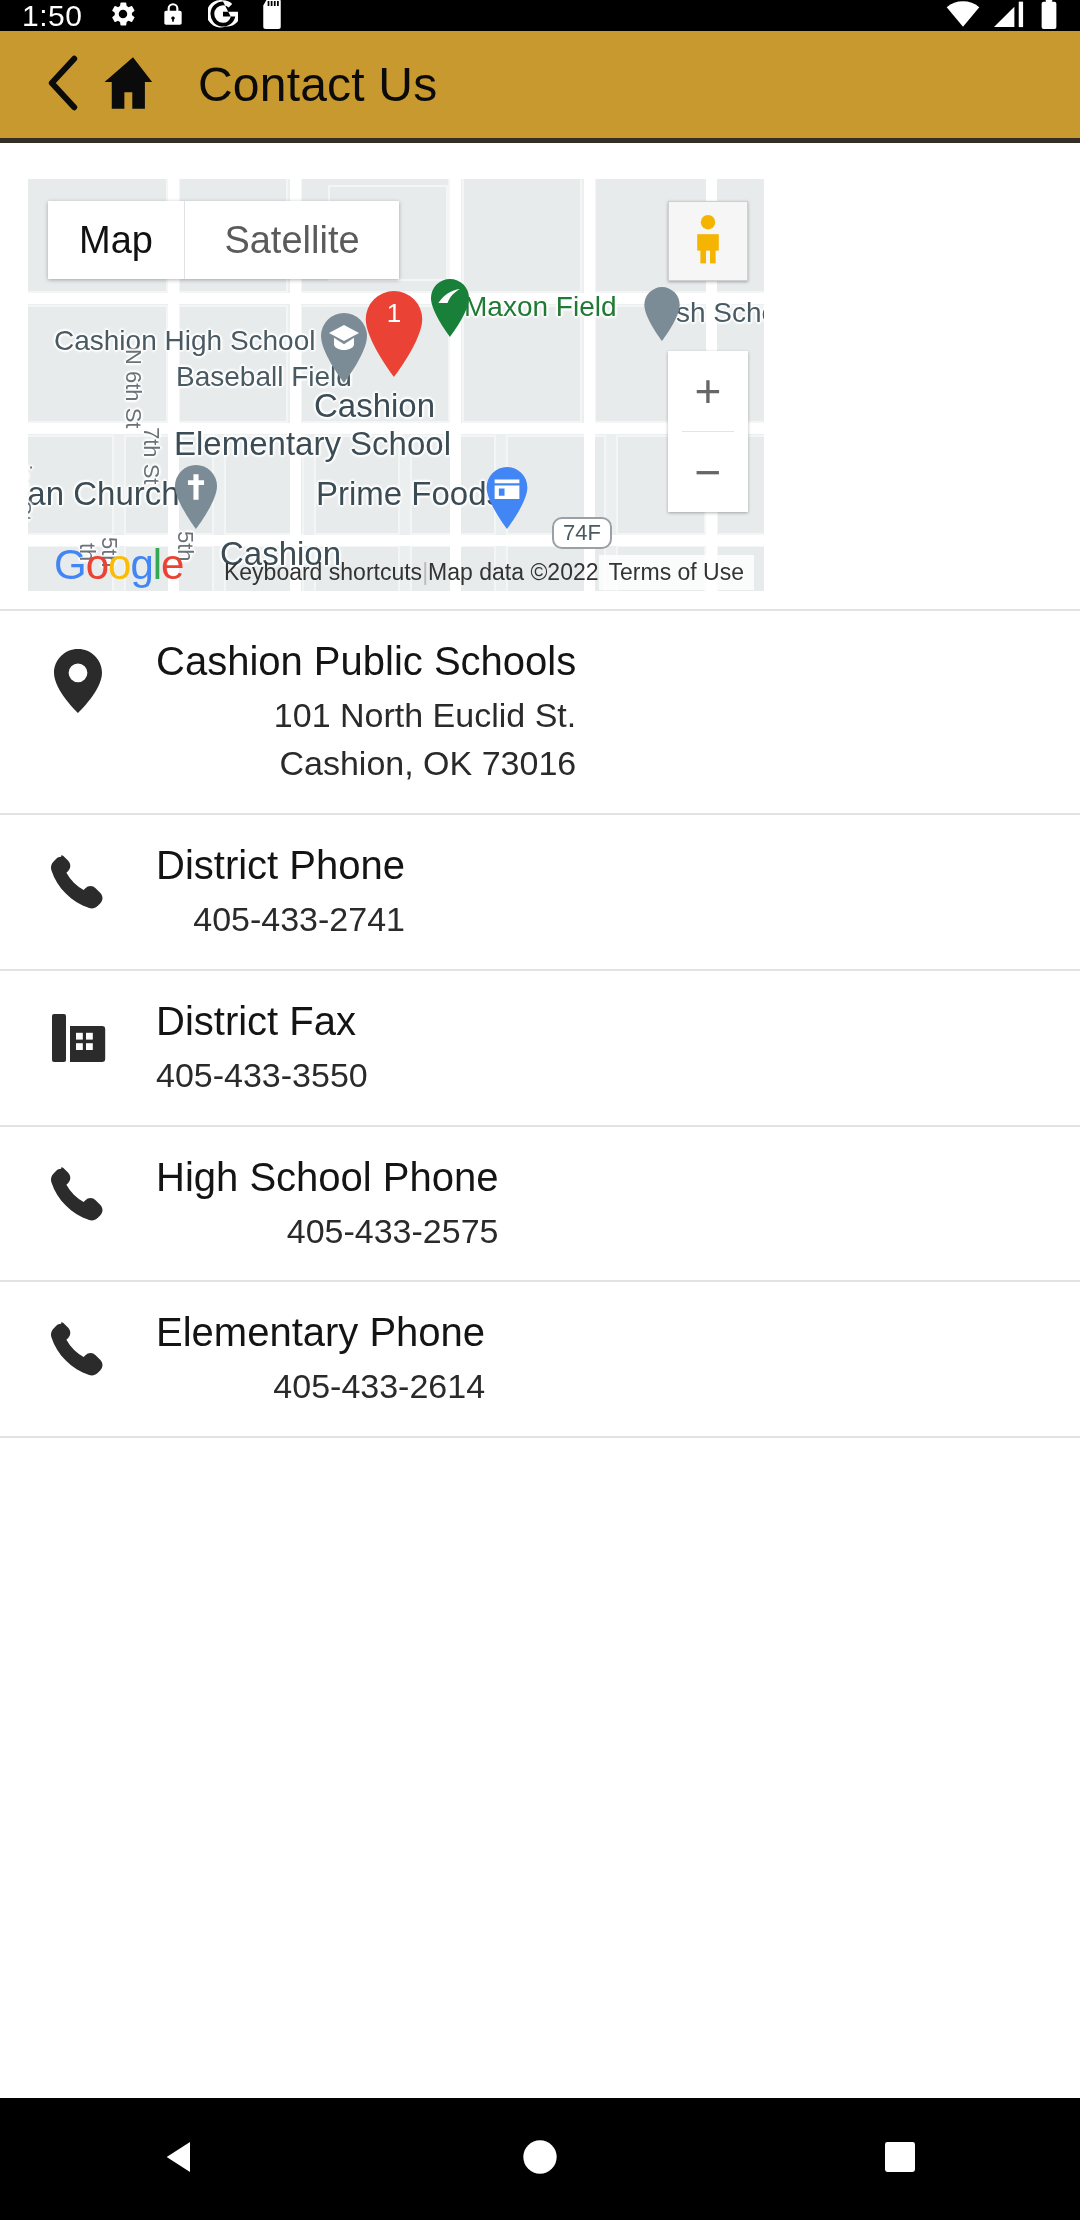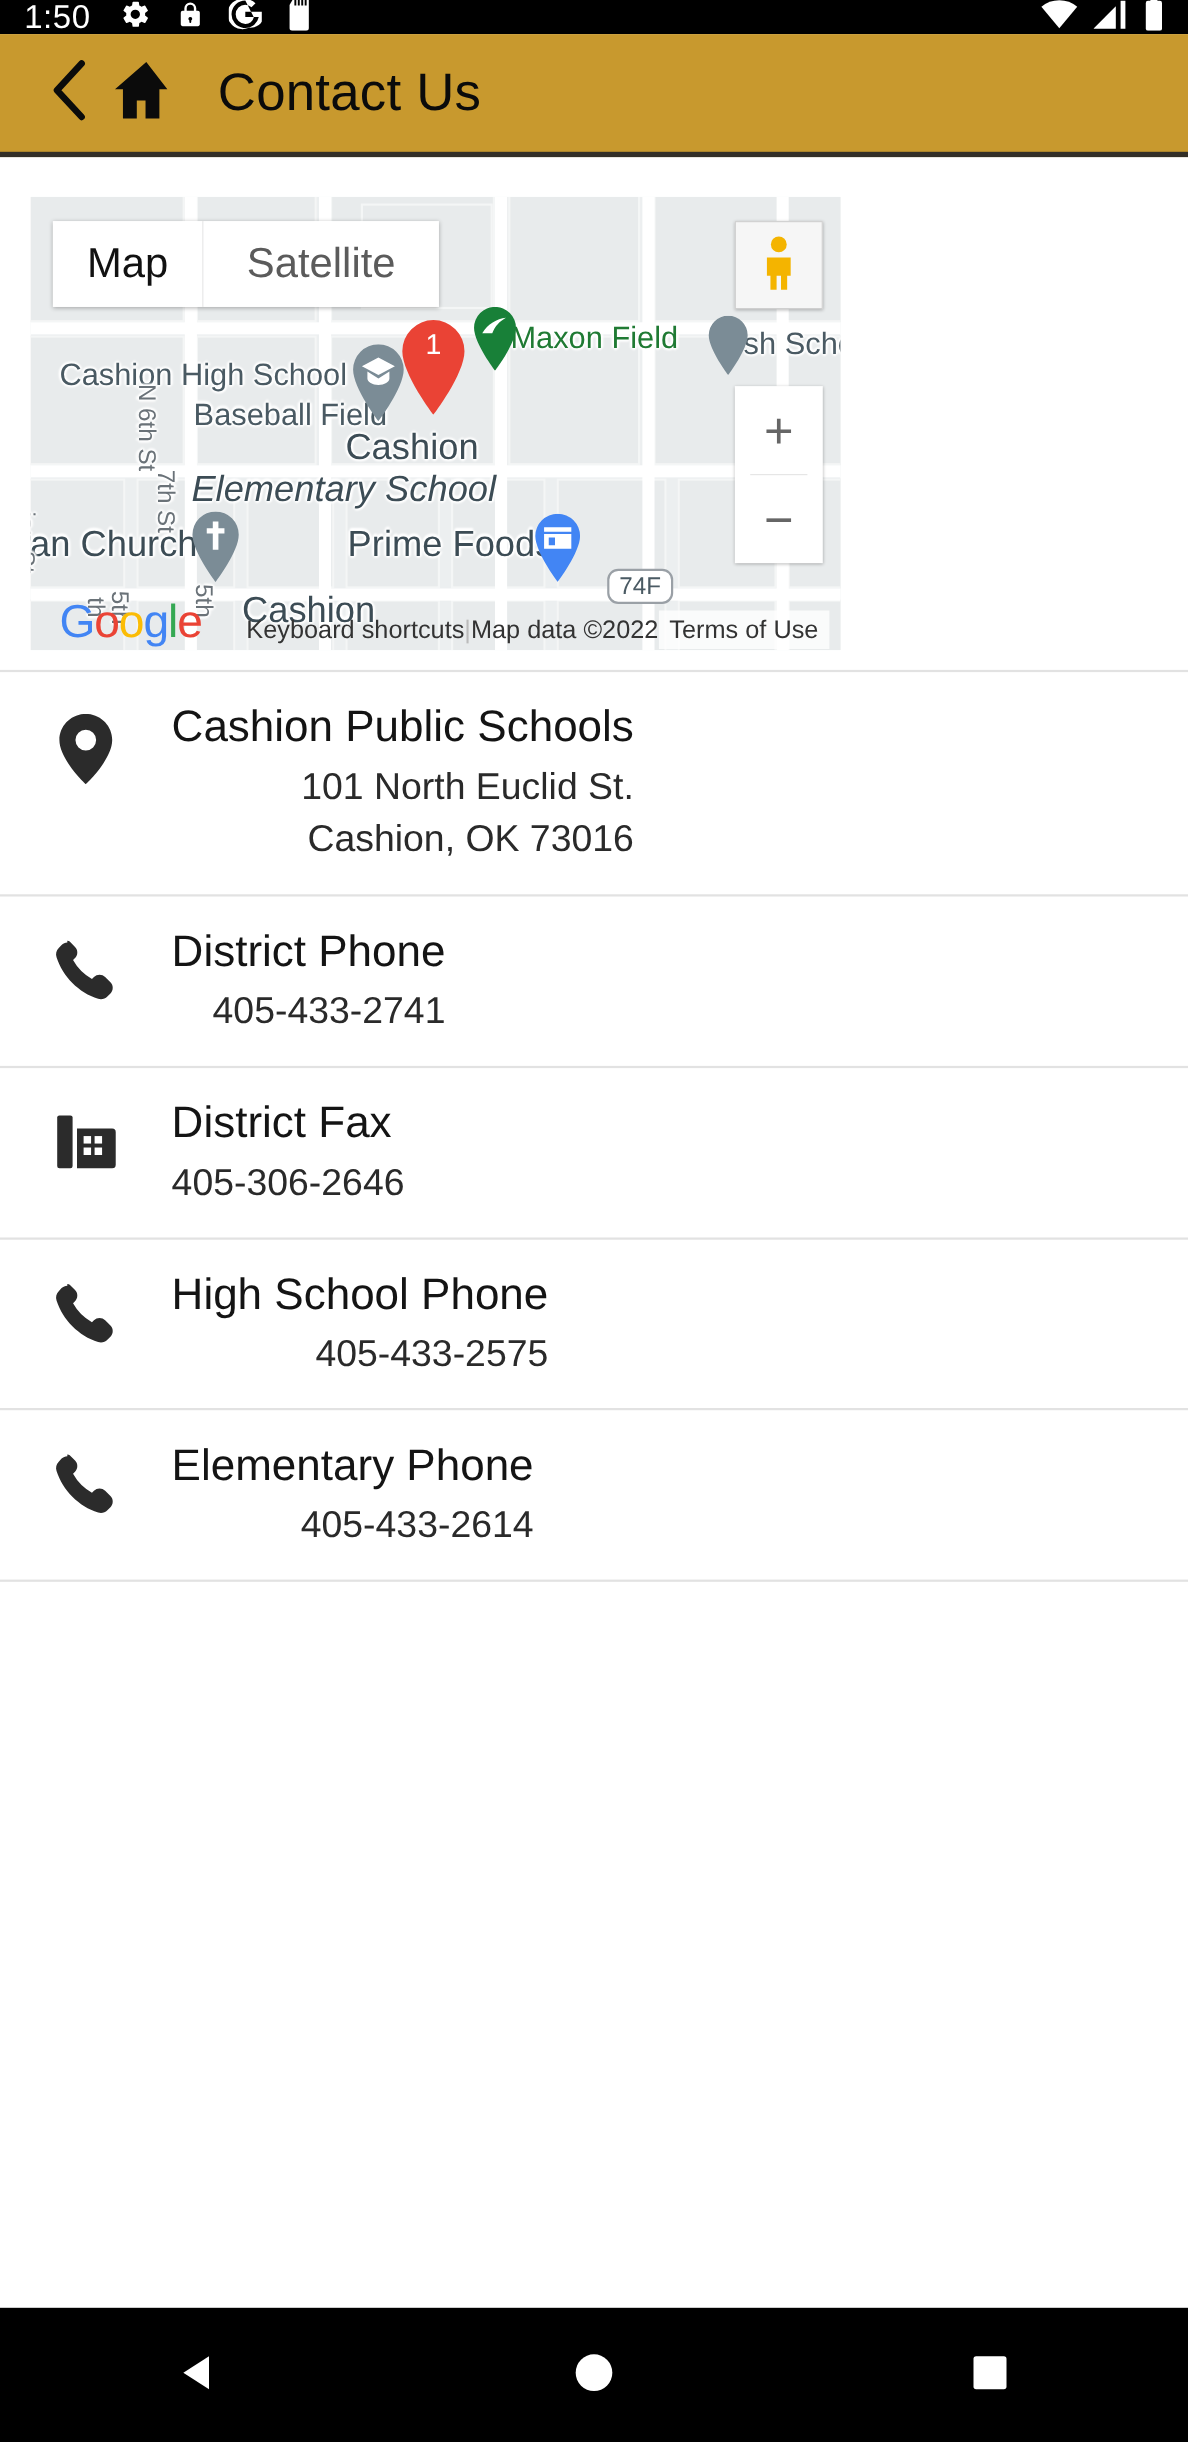--- a/index.html
+++ b/index.html
@@ -288,21 +288,21 @@
 
       <div class="zoomctl">
         <div class="zoombtn">+</div>
         <div class="zoomdiv"></div>
         <div class="zoombtn">−</div>
       </div>
 
       <span class="mlabel" style="left:26px;top:146px;">Cashion High School</span>
       <span class="mlabel" style="left:148px;top:182px;">Baseball Field</span>
       <span class="mlabel big" style="left:286px;top:208px;">Cashion</span>
-      <span class="mlabel big" style="left:146px;top:246px;font-style:italic;">Elementary School</span>
+      <span class="mlabel big" style="left:146px;top:246px;">Elementary School</span>
       <span class="mlabel green" style="left:436px;top:112px;">Maxon Field</span>
       <span class="mlabel" style="left:648px;top:118px;">sh Scho</span>
       <span class="mlabel big" style="left:-8px;top:296px;">ian Church</span>
       <span class="mlabel blue big" style="left:288px;top:296px;">Prime Foods</span>
       <span class="mlabel big" style="left:192px;top:356px;">Cashion</span>
       <span class="mlabel vert" style="left:136px;top:248px;">7th St</span>
       <span class="mlabel vert" style="left:118px;top:170px;">N 6th St</span>
       <span class="mlabel vert" style="left:8px;top:286px;">ian St</span>
       <span class="mlabel vert" style="left:170px;top:352px;">5th</span>
       <span class="mlabel vert" style="left:94px;top:358px;">5th</span>
@@ -399,21 +399,21 @@
             <rect x="1" y="2" width="7" height="24" rx="1"></rect>
             <path d="M10 8h16a1.6 1.6 0 0 1 1.6 1.6v14.8A1.6 1.6 0 0 1 26 26H10V8z"></path>
             <rect x="13" y="11.4" width="3.4" height="3.4" fill="#fff"></rect>
             <rect x="18" y="11.4" width="3.4" height="3.4" fill="#fff"></rect>
             <rect x="13" y="16.6" width="3.4" height="3.4" fill="#fff"></rect>
             <rect x="18" y="16.6" width="3.4" height="3.4" fill="#fff"></rect>
           </svg>
       </div>
       <div class="txt">
         <div class="title">District Fax</div>
-        <div class="sub">405-306-2646</div>
+        <div class="sub">405-433-3550</div>
       </div>
     </div>
 
     <div class="divider"></div>
 
     <div class="row">
       <div class="ic">
         <svg width="56" height="58" viewBox="0 0 28 28" fill="#2b2b2b">
             <path d="M5.6 1.4c-1 0-1.9.4-2.6 1.1L1.7 3.9c-1.1 1.1-1.5 2.7-1 4.2 1.4 4.4 3.9 8.4 7.2 11.7 3.3 3.3 7.3 5.8 11.7 7.2 1.5.5 3.1.1 4.2-1l1.4-1.4c1.4-1.4 1.4-3.7 0-5.1l-2.4-2.4a3.6 3.6 0 0 0-5.1 0l-.9.9a22 22 0 0 1-8.6-8.6l.9-.9c1.4-1.4 1.4-3.7 0-5.1L6.7 1a1.5 1.5 0 0 0-1.1-.4z"></path>
           </svg>

